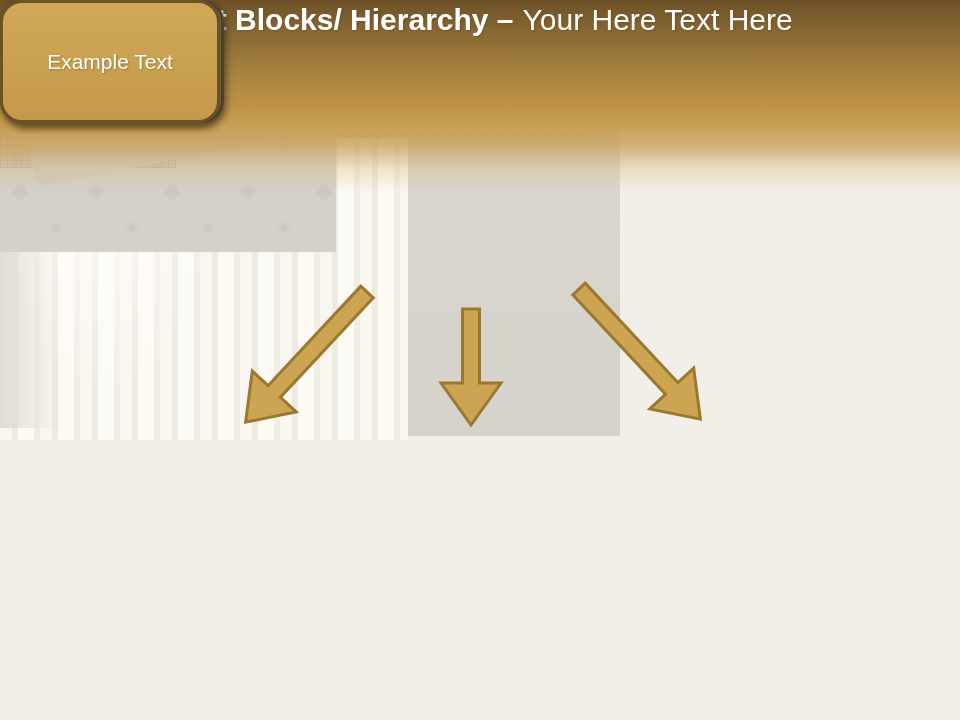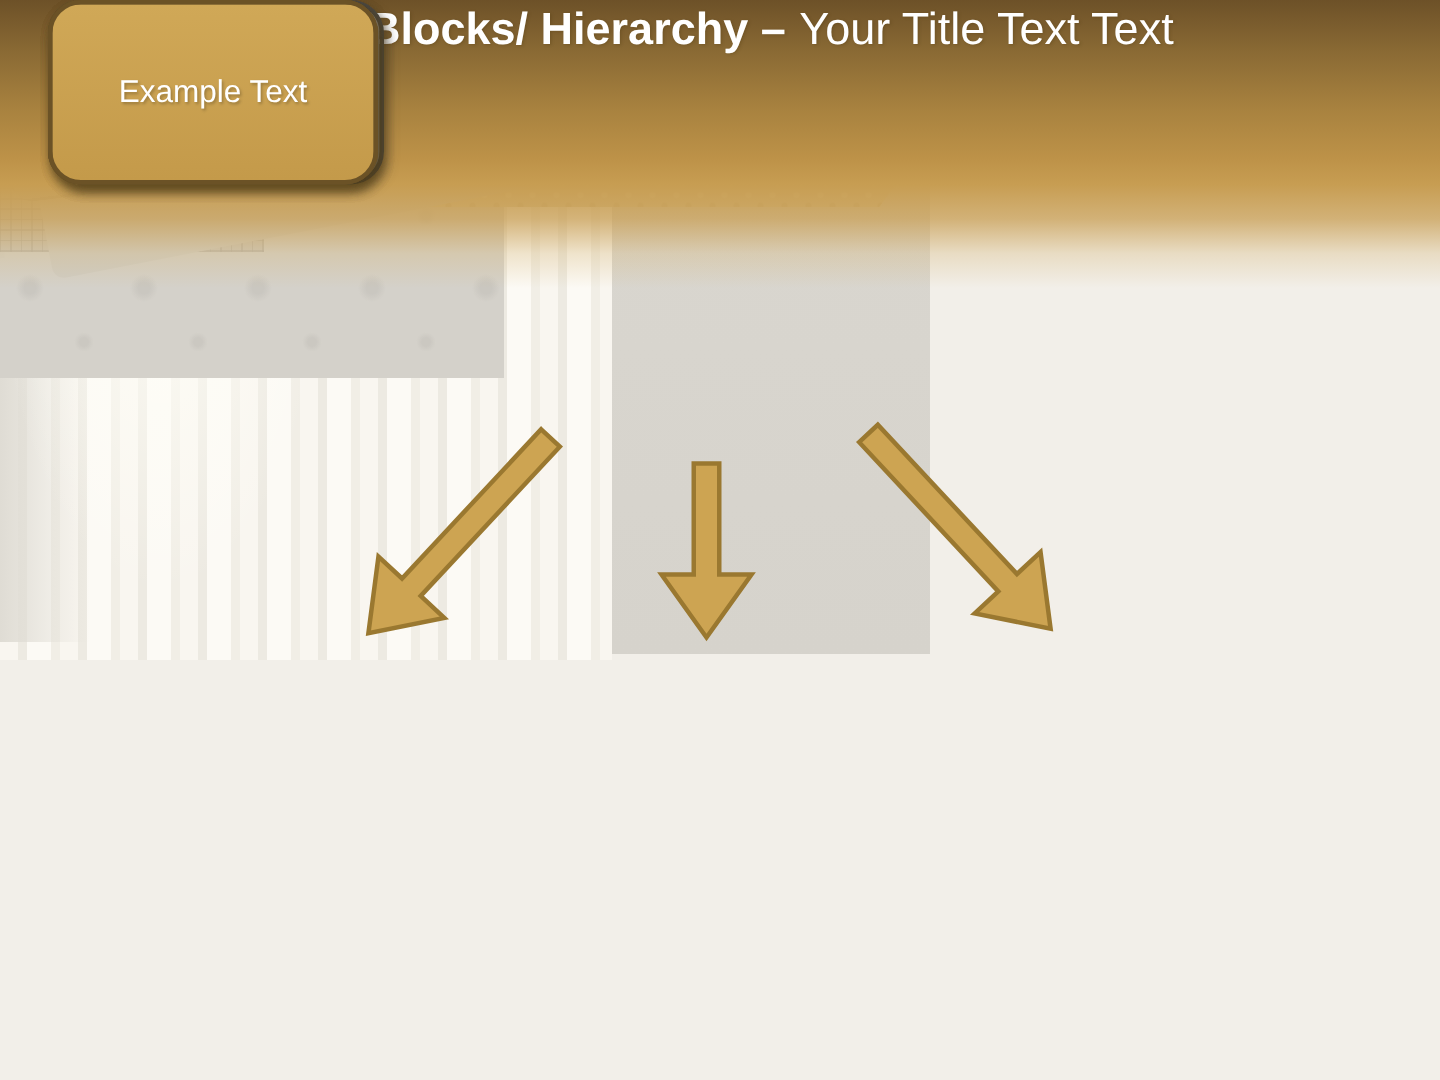--- a/index.html
+++ b/index.html
@@ -94,21 +94,21 @@
     color:var(--title-text,#ffffff);font-size:30px;line-height:40px;
     text-shadow:1px 1px 2px rgba(70,50,10,0.25);}
   .title .bold{position:static;font-weight:bold;}
   .title .regular{position:static;font-weight:normal;margin-left:9px;}
 
   
   .arrows{left:0;top:0;z-index:8;pointer-events:none;}
   .arrows path{fill:var(--arrow-fill,#cda452);stroke:var(--arrow-border,#9a7830);
     stroke-width:3;pointer-events:auto;}
   .node{z-index:9;border-radius:22px;display:flex;align-items:center;justify-content:center;
-    color:var(--box-text,#ffffff);text-shadow:1px 1px 2px rgba(0,0,0,0.25);margin-left:32px;}
+    color:var(--box-text,#ffffff);text-shadow:1px 1px 2px rgba(0,0,0,0.25);}
   .node-root{left:362;top:148;width:224px;height:123px;font-size:26px;
     background:linear-gradient(var(--box-gray-fill-light,#a5a4a4),var(--box-gray-fill,#969595));
     border:3px solid var(--box-gray-border,#4a4947);
     box-shadow:3px 4px 7px rgba(60,60,60,0.35);}
   .node-child{top:456;width:220px;height:123px;font-size:21px;
     background:linear-gradient(var(--box-gold-fill-light,#d0a857),var(--box-gold-fill,#c49a4a));
     border:3px solid var(--box-gold-border,#6b5226);
     box-shadow:3px 4px 7px rgba(80,60,20,0.4);}
   .child-1{left:88;} .child-2{left:364;} .child-3{left:656;}
 </style>
@@ -145,21 +145,21 @@
   <div class="left-couch-gap"></div>
   <div class="cream-pillow"></div>
   <div class="chrome-frame"></div>
   <div class="bench-cushions"></div>
   <div class="bench-body"></div>
   <div class="bench-trim"></div>
   <div class="ottoman-2"></div>
   <div class="ottoman-1"></div>
 
   <div class="header-band"></div>
-  <div class="title"><span class="bold">Text Blocks/ Hierarchy –</span><span class="regular">Your Title Text Text</span></div>
+  <div class="title"><span class="bold">Text Blocks/ Hierarchy –</span><span class="regular">Your Here Text Here</span></div>
 
   <svg class="arrows" width="960" height="720" viewBox="0 0 960 720">
     <path transform="translate(367,292) rotate(43)" d="M-8.5 0 H8.5 V136 H30 L0 178 L-30 136 H-8.5 Z"></path>
     <path transform="translate(471,309)" d="M-8.5 0 H8.5 V74 H30 L0 116 L-30 74 H-8.5 Z"></path>
     <path transform="translate(579,289) rotate(-43)" d="M-8.5 0 H8.5 V136 H30 L0 178 L-30 136 H-8.5 Z"></path>
   </svg>
 
   <div class="node node-root">
     <span style="position:static;">Example Text</span>
   </div>

